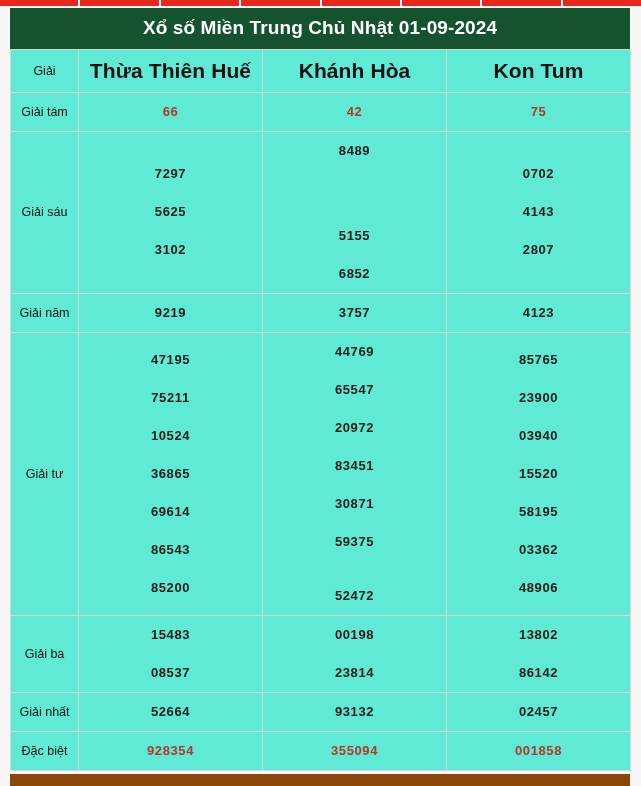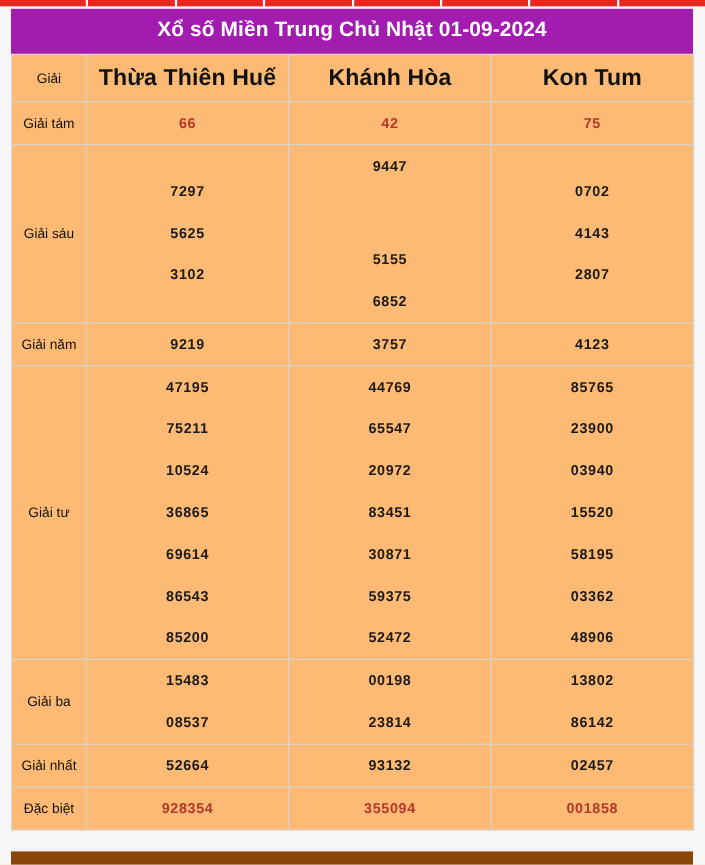--- a/index.html
+++ b/index.html
@@ -60,21 +60,21 @@
     text-align: center;
     padding: 9px 4px 10px 4px;
     letter-spacing: 0.1px;
     line-height: 1.15;
   }
 
   table.lottery {
     width: 620px;
     border-collapse: collapse;
     table-layout: fixed;
-    background: #fdba74;
+    background: #5eead4;
   }
   table.lottery td,
   table.lottery th {
     border: 1px solid #d6d6d6;
     text-align: center;
     vertical-align: middle;
     padding: 0;
   }
   col.c-prize  { width: 68px; }
   col.c-prov   { width: 184px; }
@@ -134,21 +134,21 @@
     <div class="seg"></div>
     <div class="seg"></div>
     <div class="seg"></div>
     <div class="seg"></div>
   </div>
 
 <div id="page">
 
   <div id="result-card">
 
-    <div id="card-title" style="background: #a21caf;">Xổ số Miền Trung Chủ Nhật 01-09-2024</div>
+    <div id="card-title" style="background: #14532d;">Xổ số Miền Trung Chủ Nhật 01-09-2024</div>
 
     <table class="lottery">
       <colgroup>
         <col class="c-prize">
         <col class="c-prov">
         <col class="c-prov">
         <col class="c-prov">
       </colgroup>
       <thead>
         <tr>
@@ -172,21 +172,21 @@
             </td>
           </tr>
           <tr class="r-h1">
             <td class="prize-label">Giải sáu</td>
             <td class="num">
               <div style="line-height: 38px;">7297</div>
               <div style="line-height: 38px;">5625</div>
               <div style="line-height: 38px;">3102</div>
             </td>
             <td class="num">
-              <div style="line-height: 38px;">9447</div>
+              <div style="line-height: 38px;">8489</div>
               <div style="line-height: 38px; margin-top: 47px;">5155</div>
               <div style="line-height: 38px;">6852</div>
             </td>
             <td class="num">
               <div style="line-height: 38px;">0702</div>
               <div style="line-height: 38px;">4143</div>
               <div style="line-height: 38px;">2807</div>
             </td>
           </tr>
           <tr class="r-h1">
@@ -212,21 +212,21 @@
               <div style="line-height: 38px;">86543</div>
               <div style="line-height: 38px;">85200</div>
             </td>
             <td class="num">
               <div style="line-height: 38px;">44769</div>
               <div style="line-height: 38px;">65547</div>
               <div style="line-height: 38px;">20972</div>
               <div style="line-height: 38px;">83451</div>
               <div style="line-height: 38px;">30871</div>
               <div style="line-height: 38px;">59375</div>
-              <div style="line-height: 38px;">52472</div>
+              <div style="line-height: 38px; margin-top: 16px;">52472</div>
             </td>
             <td class="num">
               <div style="line-height: 38px;">85765</div>
               <div style="line-height: 38px;">23900</div>
               <div style="line-height: 38px;">03940</div>
               <div style="line-height: 38px;">15520</div>
               <div style="line-height: 38px;">58195</div>
               <div style="line-height: 38px;">03362</div>
               <div style="line-height: 38px;">48906</div>
             </td>

